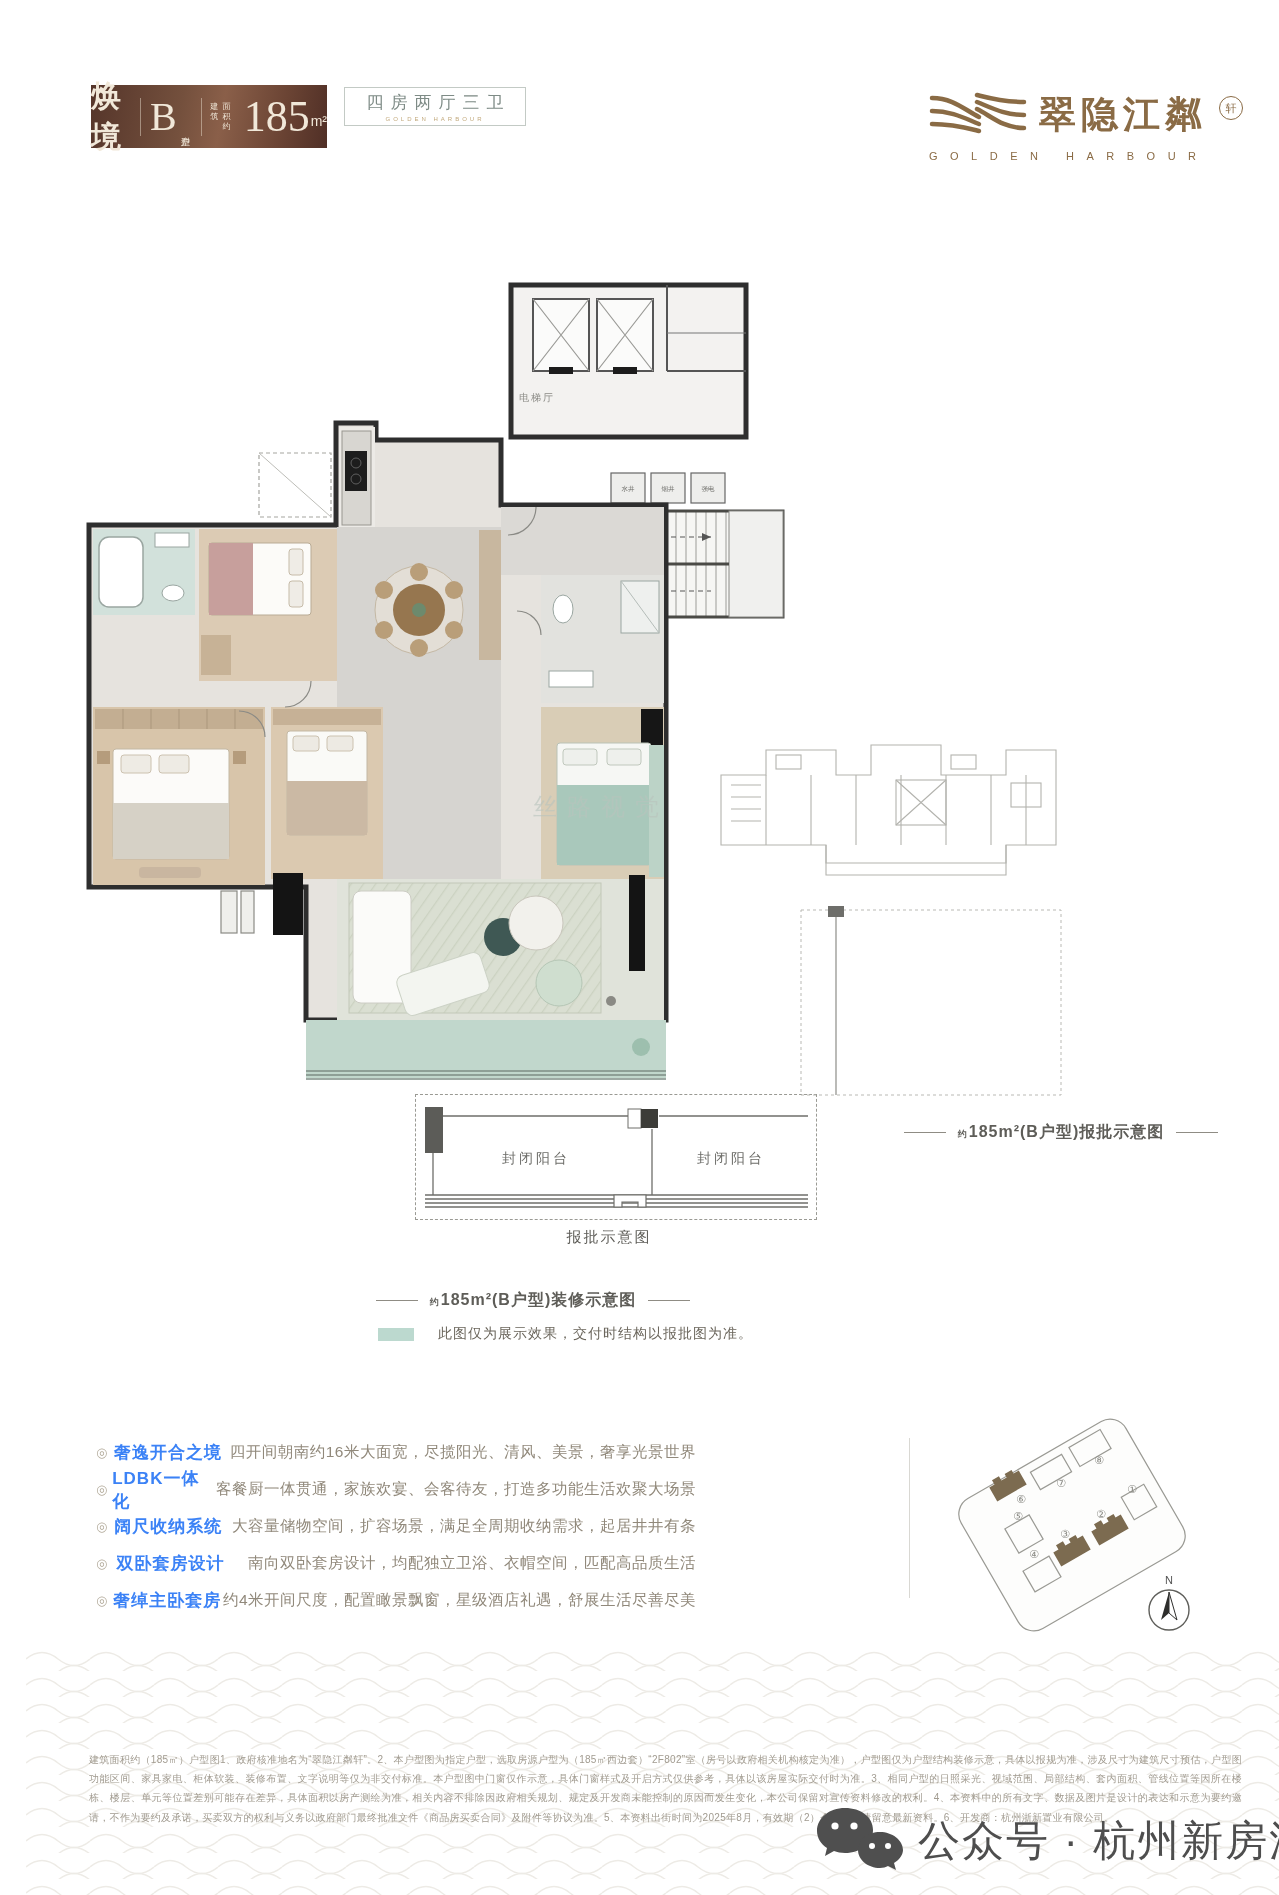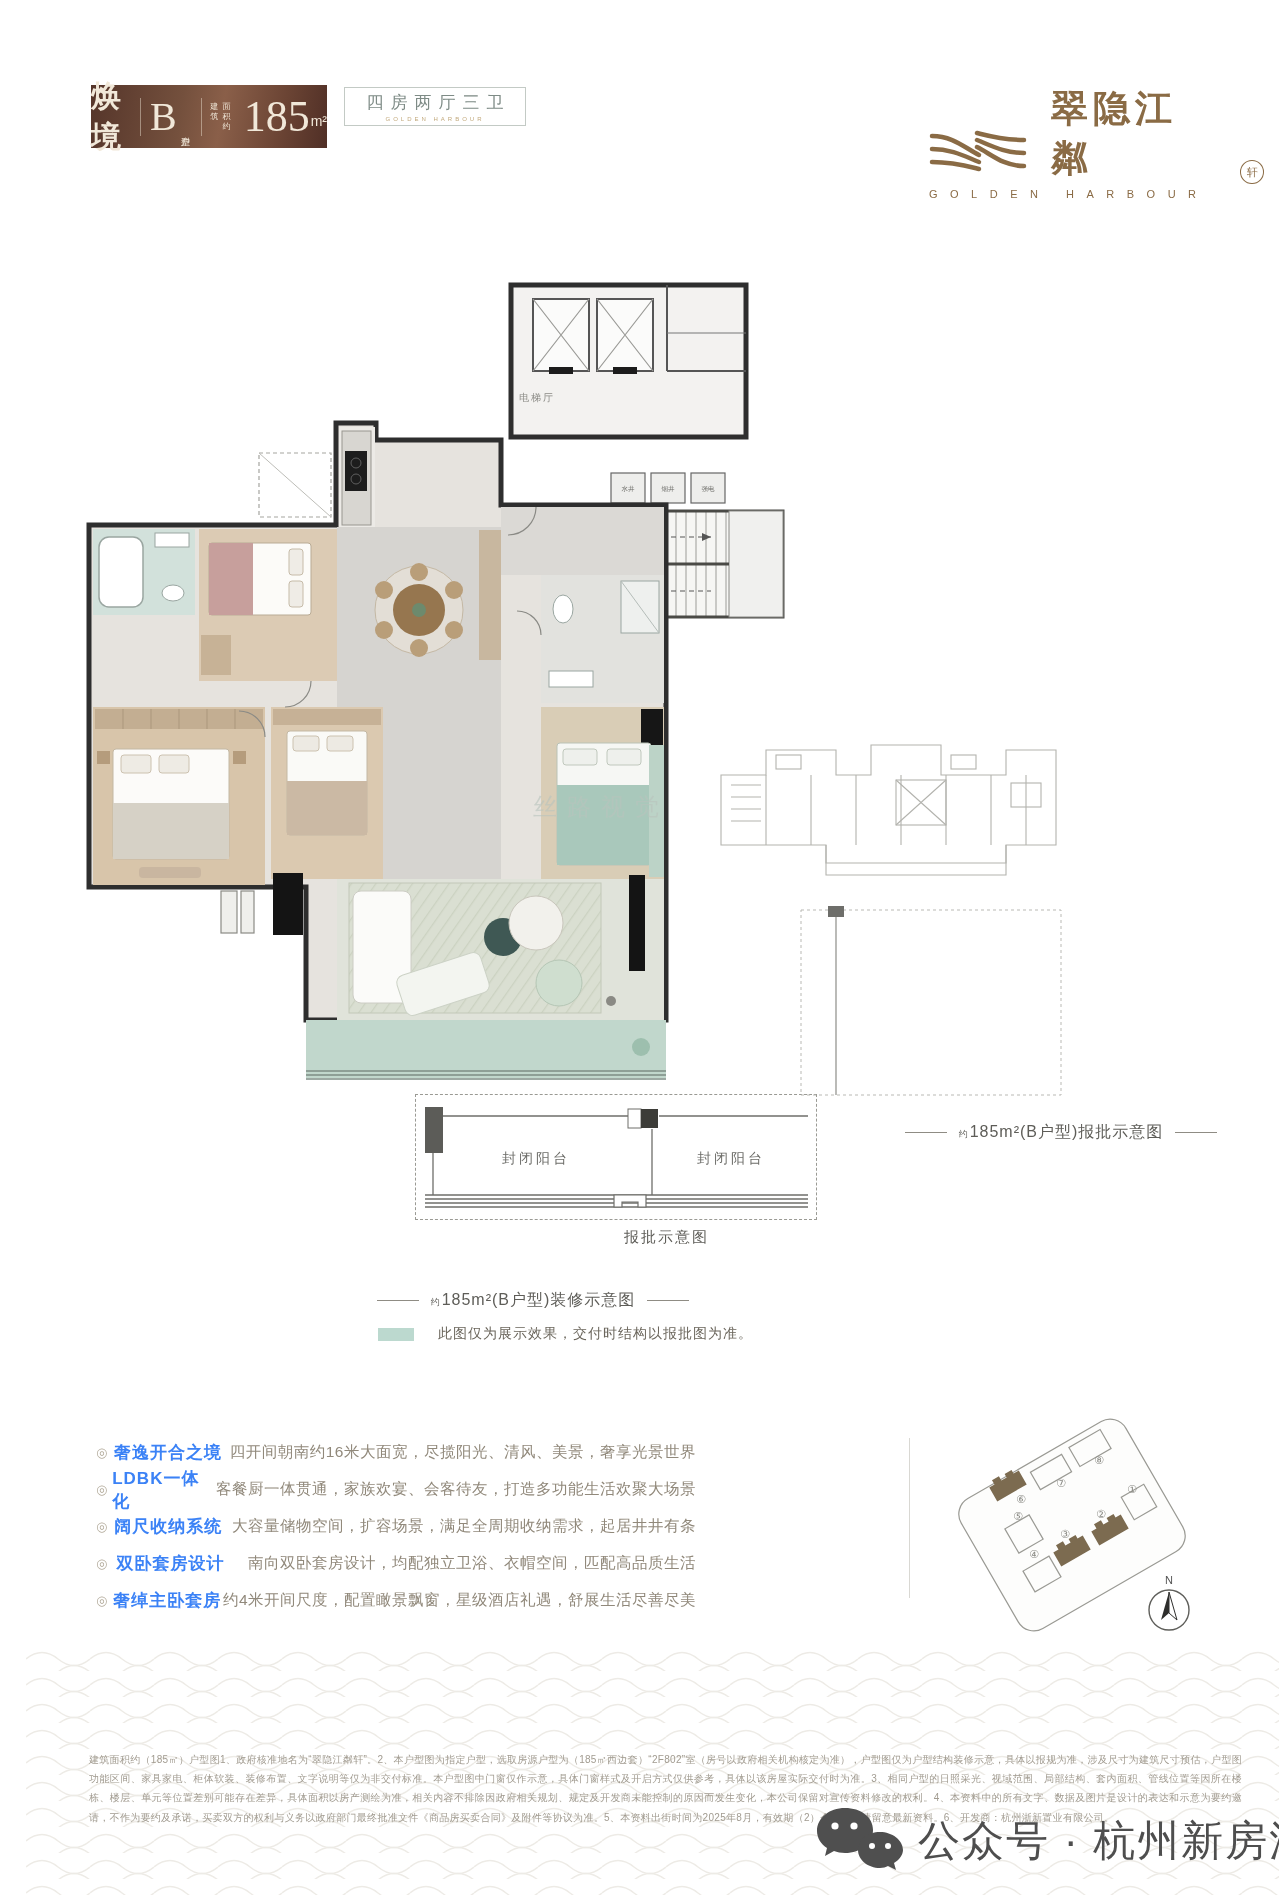--- a/index.html
+++ b/index.html
@@ -21,32 +21,32 @@
   .badge .unit{font-size:14px;margin-left:1px;align-self:flex-end;padding-bottom:19px;}
 
   
   .rooms-box{left:318px;top:87px;width:180px;height:37px;border:1px solid #c3cac5;
              display:flex;flex-direction:column;align-items:center;justify-content:center;}
   .rooms-box .lbl{font-size:17px;color:#7e8b86;letter-spacing:7px;text-indent:7px;}
   .rooms-box .sub{font-size:6px;color:#c2a97c;letter-spacing:3px;margin-top:2px;}
 
   
   .logo{left:903px;top:84px;width:335px;display:flex;flex-direction:column;color:#8a6b45;}
-  .logo .toprow{display:flex;align-items:flex-end;gap:24px;}
+  .logo .toprow{display:flex;align-items:center;gap:12px;}
   .logo .cn{font-family:"Liberation Serif","DejaVu Serif",serif;font-size:37px;font-weight:700;letter-spacing:5px;color:#8a6b45;}
   .logo .seal{width:22px;height:22px;border:1.5px solid #8a6b45;border-radius:50%;display:flex;align-items:center;
               justify-content:center;font-size:11px;margin-top:-14px;}
   .logo .en{font-size:11px;letter-spacing:12.5px;margin-top:4px;color:#8a6b45;}
 
   
   .capline{display:flex;align-items:center;justify-content:center;gap:12px;color:#5e5d58;}
   .capline .dash{height:1px;background:#8f8c84;width:42px;}
-  .capline .txt{font-size:16px;letter-spacing:1px;white-space:nowrap;}
+  .capline .txt{font-size:16px;letter-spacing:1px;white-space:nowrap;font-weight:bold;}
   .capline .pre{font-size:9px;margin-right:1px;color:#5e5d58;}
-  .inset-cap{left:483px;top:1228px;width:200px;text-align:right;font-size:15px;color:#5e5d58;letter-spacing:2px;}
+  .inset-cap{left:483px;top:1228px;width:200px;text-align:center;font-size:15px;color:#5e5d58;letter-spacing:2px;}
   .legend{left:352px;top:1325px;display:flex;align-items:center;gap:24px;}
   .legend .swatch{width:36px;height:13px;background:#bcd9cf;}
   .legend .txt{font-size:14px;color:#6b665c;letter-spacing:1px;}
 
   
   .features{left:70px;top:1434px;width:600px;}
   .feat-row{display:flex;align-items:center;height:37px;}
   .feat-row .bullet{font-size:13px;color:#b3ab9b;width:22px;}
   .feat-row .flabel{font-size:17px;font-weight:700;color:#3b82f6;letter-spacing:1px;width:141px;}
   .feat-row .fdesc{font-size:15.5px;color:#91897b;letter-spacing:.5px;white-space:nowrap;}

